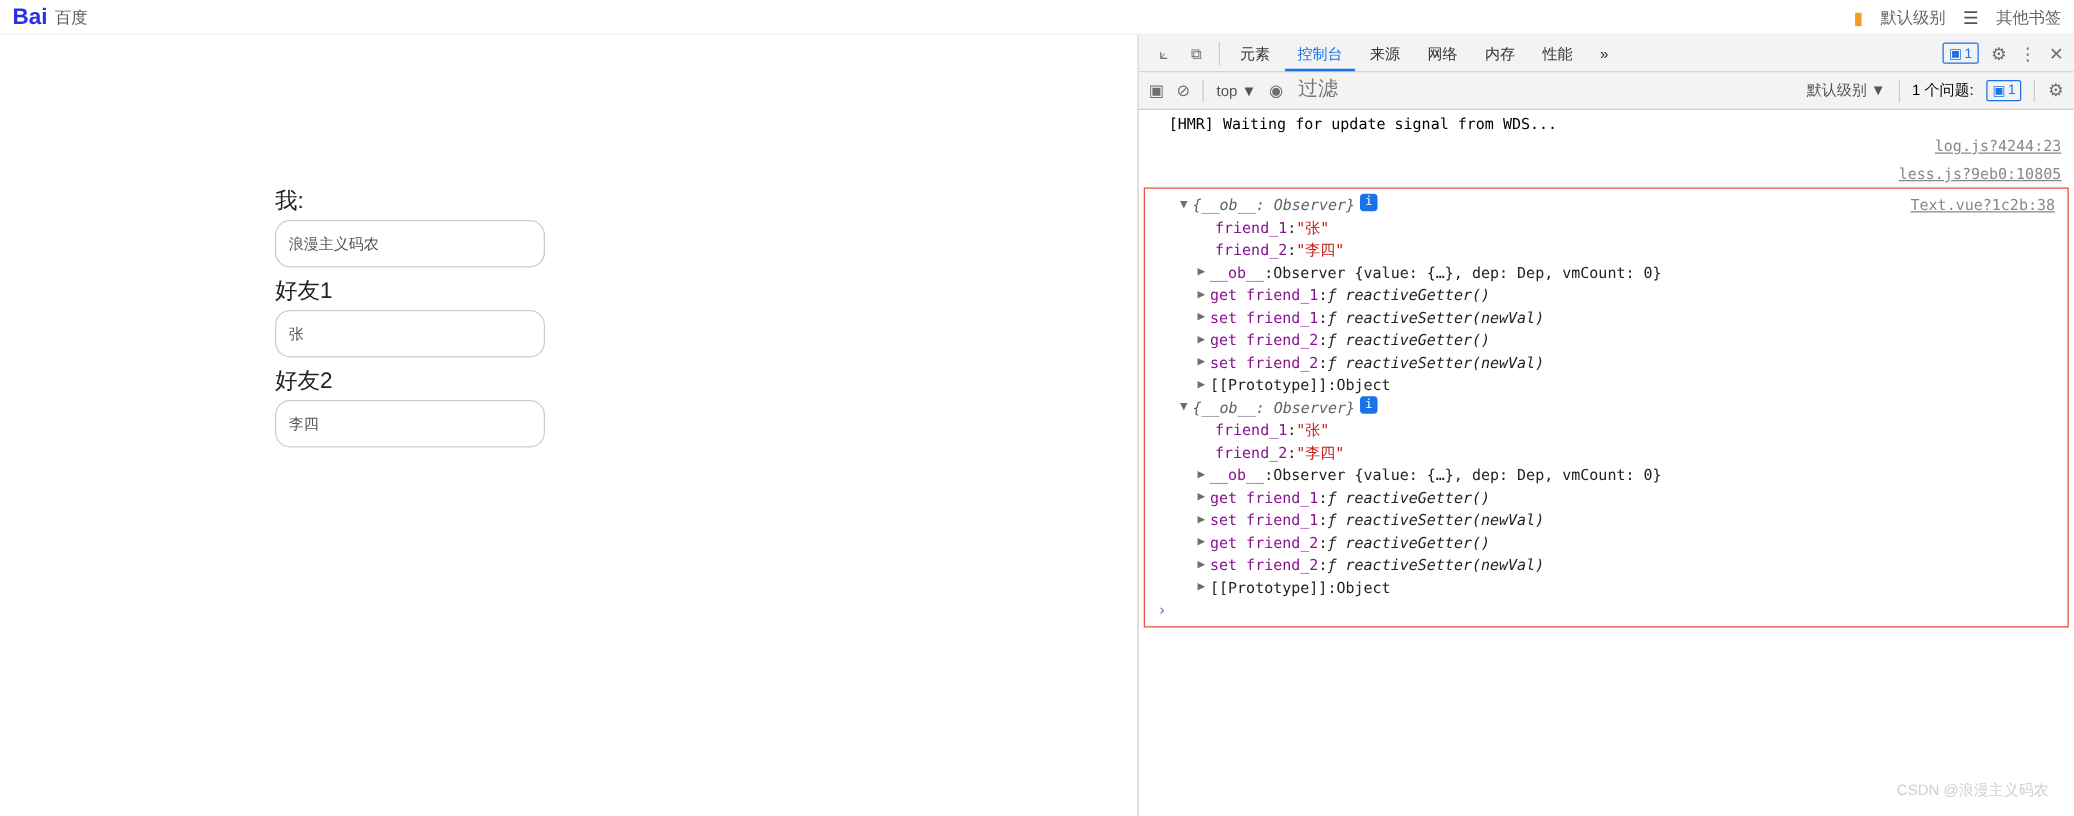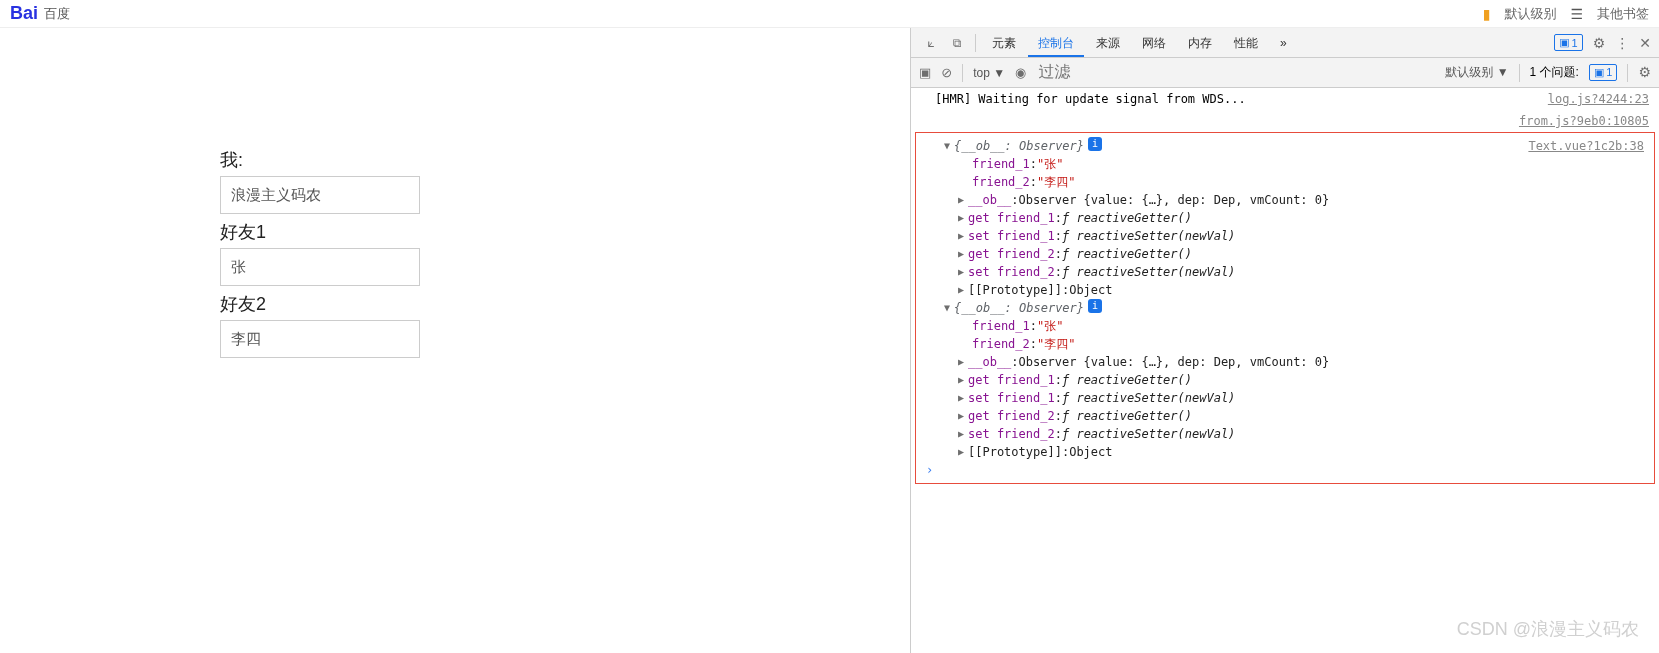--- a/index.html
+++ b/index.html
@@ -24,22 +24,22 @@
     .baidu-logo { color: #2932e1; font-weight: bold; font-size: 18px; }
     .top-right { display: flex; align-items: center; gap: 14px; color: #666; }
     .folder-icon { color: #f0a020; font-size: 14px; }
     .list-icon { color: #555; font-size: 14px; }
     
     .main-wrap { display: flex; height: calc(100% - 28px); }
     .page-side { flex: 0 0 910px; padding-top: 120px; padding-left: 220px; }
     .form-row { margin-bottom: 6px; }
     .form-label { font-size: 18px; color: #222; margin-bottom: 4px; }
     .form-input {
-      width: 200px; height: 38px; border: 1px solid #ccc; border-radius: 0;
-      padding: 0 10px; font-size: 15px; color: #555;
+      width: 216px; height: 38px; border: 1px solid #ccc; border-radius: 12px;
+      padding: 0 10px; font-size: 12px; color: #555;
     }
     
     .devtools {
       flex: 1; border-left: 1px solid #ccc; display: flex; flex-direction: column;
       font-family: "Segoe UI", Arial, sans-serif; font-size: 12px;
     }
     .dt-tabs {
       height: 30px; display: flex; align-items: center; border-bottom: 1px solid #ccc;
       padding: 0 8px; gap: 2px; background: #f3f3f3;
     }
@@ -64,21 +64,21 @@
     .tb-filter {
       border: none; background: transparent; border-bottom: 1px solid transparent;
       width: 180px; font-size: 16px; color: #888; padding: 2px;
     }
     .tb-right { margin-left: auto; display: flex; gap: 10px; }
     
     .console-body {
       flex: 1; overflow: auto; font-family: Menlo, Consolas, monospace;
       font-size: 12px; line-height: 18px; position: relative;
     }
-    .log-line { display: flex; padding: 2px 10px 2px 24px; }
+    .log-line { display: flex; padding: 2px 10px 2px 24px; flex-direction: column; }
     .log-line .src { margin-left: auto; color: #888; text-decoration: underline; cursor: pointer; white-space: nowrap; }
     .log-line.cut { overflow: hidden; white-space: nowrap; }
     .red-box {
       border: 1px solid #e74c3c; margin: 0 4px; padding: 4px 0;
     }
     .obj-line { padding-left: 28px; display: flex; white-space: nowrap; }
     .obj-line.d1 { padding-left: 42px; }
     .obj-line.d2 { padding-left: 56px; }
     .arrow { display: inline-block; width: 10px; color: #6e6e6e; font-size: 10px; cursor: pointer; }
     .arrow.down::before { content: "▼"; }
@@ -89,21 +89,21 @@
     .v-black { color: #222; }
     .v-italic { font-style: italic; color: #222; }
     .info-badge {
       display: inline-block; width: 14px; height: 14px; background: #1a73e8; color: #fff;
       border-radius: 3px; text-align: center; line-height: 14px; font-size: 10px;
       font-style: normal; margin-left: 4px;
     }
     .src-right { margin-left: auto; color: #888; text-decoration: underline; cursor: pointer; padding-right: 10px; }
     .prompt-line { padding-left: 10px; color: #367cf1; }
     .watermark {
-      position: absolute; right: 20px; bottom: 12px; color: #d0d0d0; font-size: 18px;
+      position: absolute; right: 20px; bottom: 12px; color: #d0d0d0; font-size: 12px;
       font-family: Arial, "Microsoft YaHei", sans-serif;
     }
   </style>
 </head>
 <body>
 
 <div class="top-bar">
   <div class="top-left">
     <span class="baidu-logo">Bai</span>
     <span>百度</span>
@@ -168,21 +168,21 @@
         <span class="gear">⚙</span>
       </div>
     </div>
 
     <div class="console-body">
       <div class="log-line">
         <span>[HMR] Waiting for update signal from WDS...</span>
         <span class="src">log.js?4244:23</span>
       </div>
       <div class="log-line cut">
-        <span class="src">from.js?9eb0:10805</span>
+        <span class="src">less.js?9eb0:10805</span>
       </div>
 
       <div class="red-box">
         <div class="obj-line">
           <span class="arrow down"></span>
           <span class="k-gray">{__ob__: Observer}</span>
           <span class="info-badge">i</span>
           <span class="src-right">Text.vue?1c2b:38</span>
         </div>
         <div class="obj-line d2">

